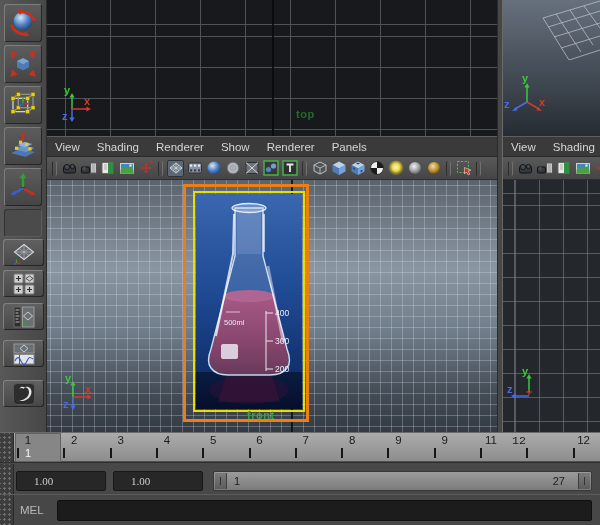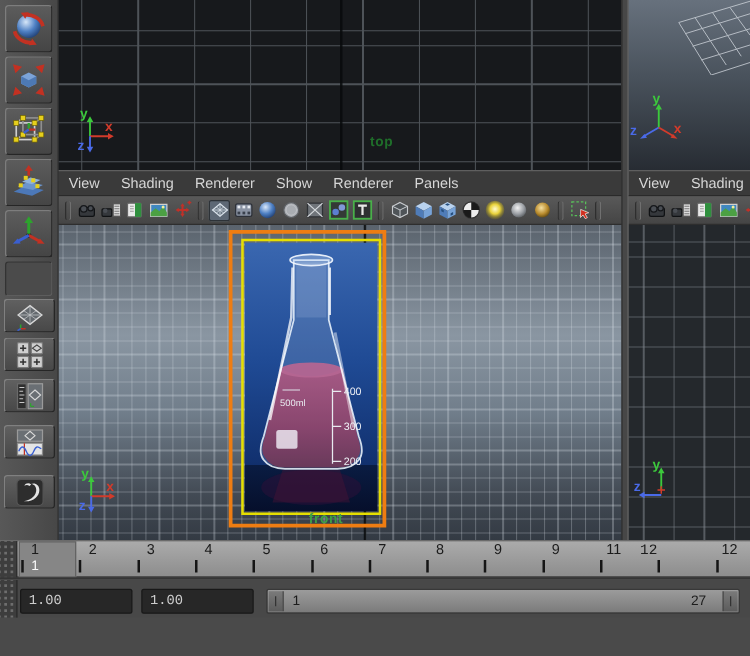--- a/index.html
+++ b/index.html
@@ -82,22 +82,22 @@
     font-size:11.5px;color:#1b1b1b;}
   .frame-tick{position:absolute;top:15px;width:2px;height:10px;background:#151515;}
   #cur-frame{position:absolute;left:1px;top:0;width:46px;height:29px;
     background:#868686;border:1px solid #636363;}
   #cur-frame-label{position:absolute;left:9px;top:13px;font-size:11px;color:#fafafa;}
   
   #range-row{position:absolute;left:0;top:462px;width:600px;height:32px;background:#484848;
     border-top:1px solid #2f2f2f;}
   #range-row .draghandle{top:1px;}
   .numfield{position:absolute;top:8px;height:20px;background:#272727;border:1px solid #181818;
-    border-radius:2px;color:#cdcdcd;font-size:11px;font-family:Liberation Mono, monospace;
-    padding:0 6px;}
+    border-radius:2px;color:#cdcdcd;font-size:11px;font-family:Liberation Serif, serif;
+    padding:0 17px;}
   #range-slider{position:absolute;left:213px;top:8px;width:379px;height:20px;border-radius:2px;
     background:linear-gradient(#9b9b9b,#7b7b7b);border:1px solid #383838;}
   .rs-handle{position:absolute;top:1px;bottom:1px;width:12px;background:linear-gradient(#7a7a7a,#5c5c5c);}
   .rs-handle.left{left:1px;border-right:1px solid #3f3f3f;}
   .rs-handle.right{right:1px;border-left:1px solid #3f3f3f;}
   .rs-handle i{position:absolute;left:5px;top:4px;bottom:4px;width:1px;background:#333;}
   .rs-label{position:absolute;top:3px;font-size:11px;color:#1c1c1c;}
   
   #mel-row{position:absolute;left:0;top:494px;width:600px;height:31px;background:#474747;
     border-top:1px solid #5c5c5c;}
@@ -623,14 +623,19 @@
           <i></i>
         </div>
       <span class="rs-label" style="left:20px;">1</span>
       <span class="rs-label" style="right:26px;">27</span>
       <div class="rs-handle right">
           <i></i>
         </div>
     </div>
   </div>
 
+  <div id="mel-row">
+    <div class="draghandle"></div>
+    <span id="mel-label">MEL</span>
+    <input id="mel-input" value="" style="">
+  </div>
 
 </div>
 
 </body></html>

